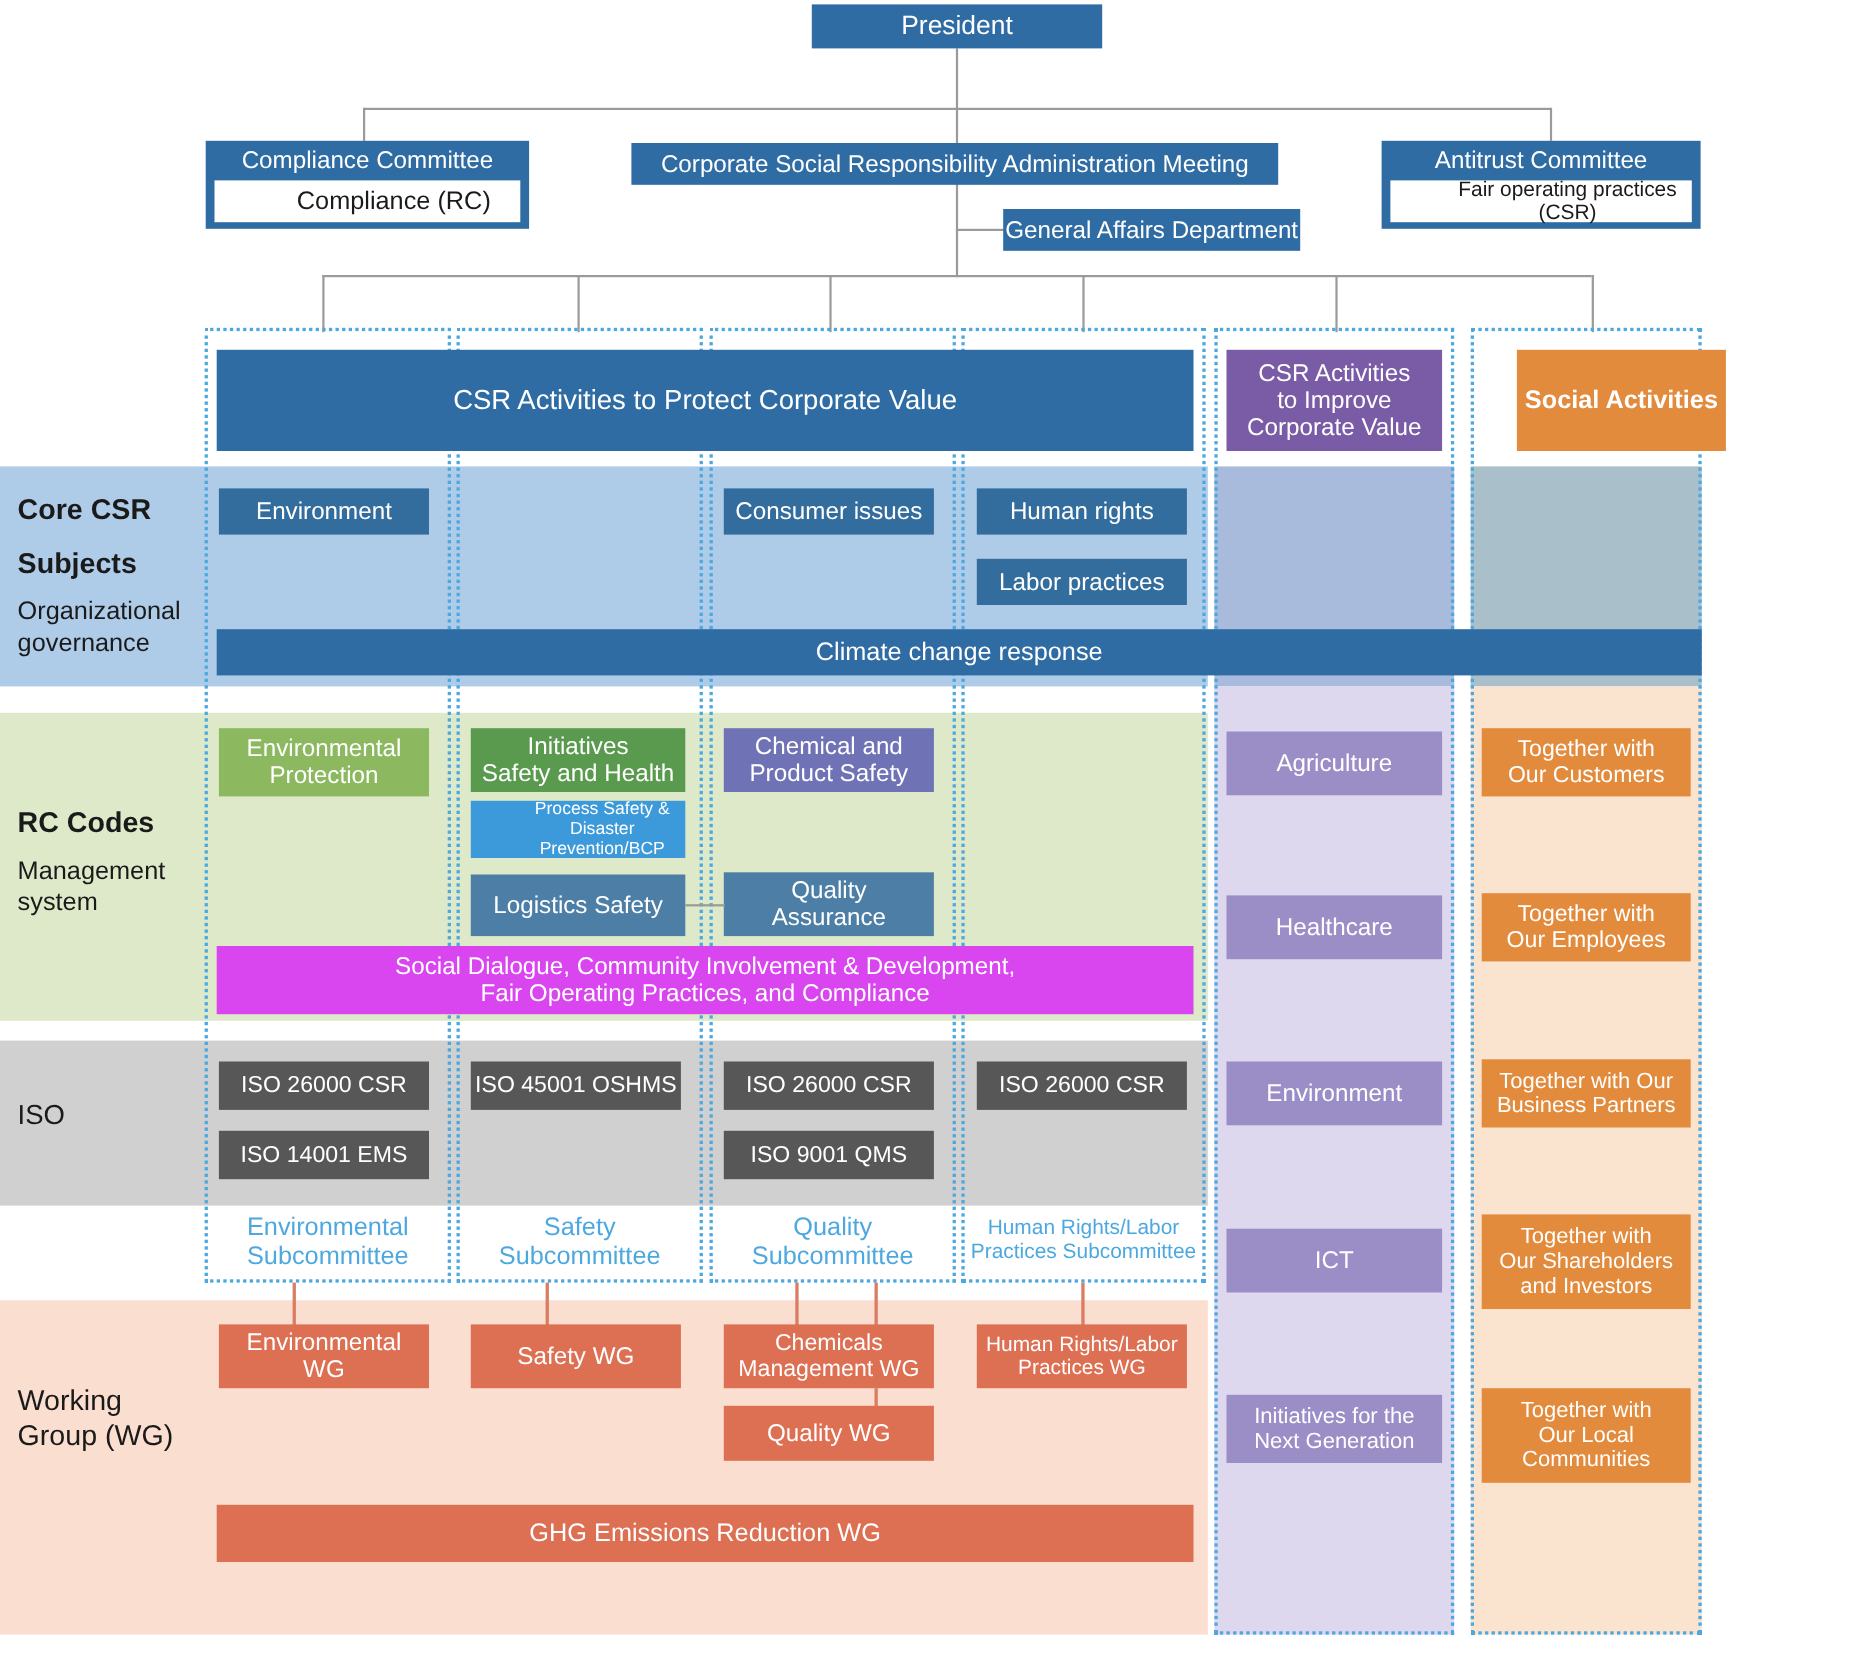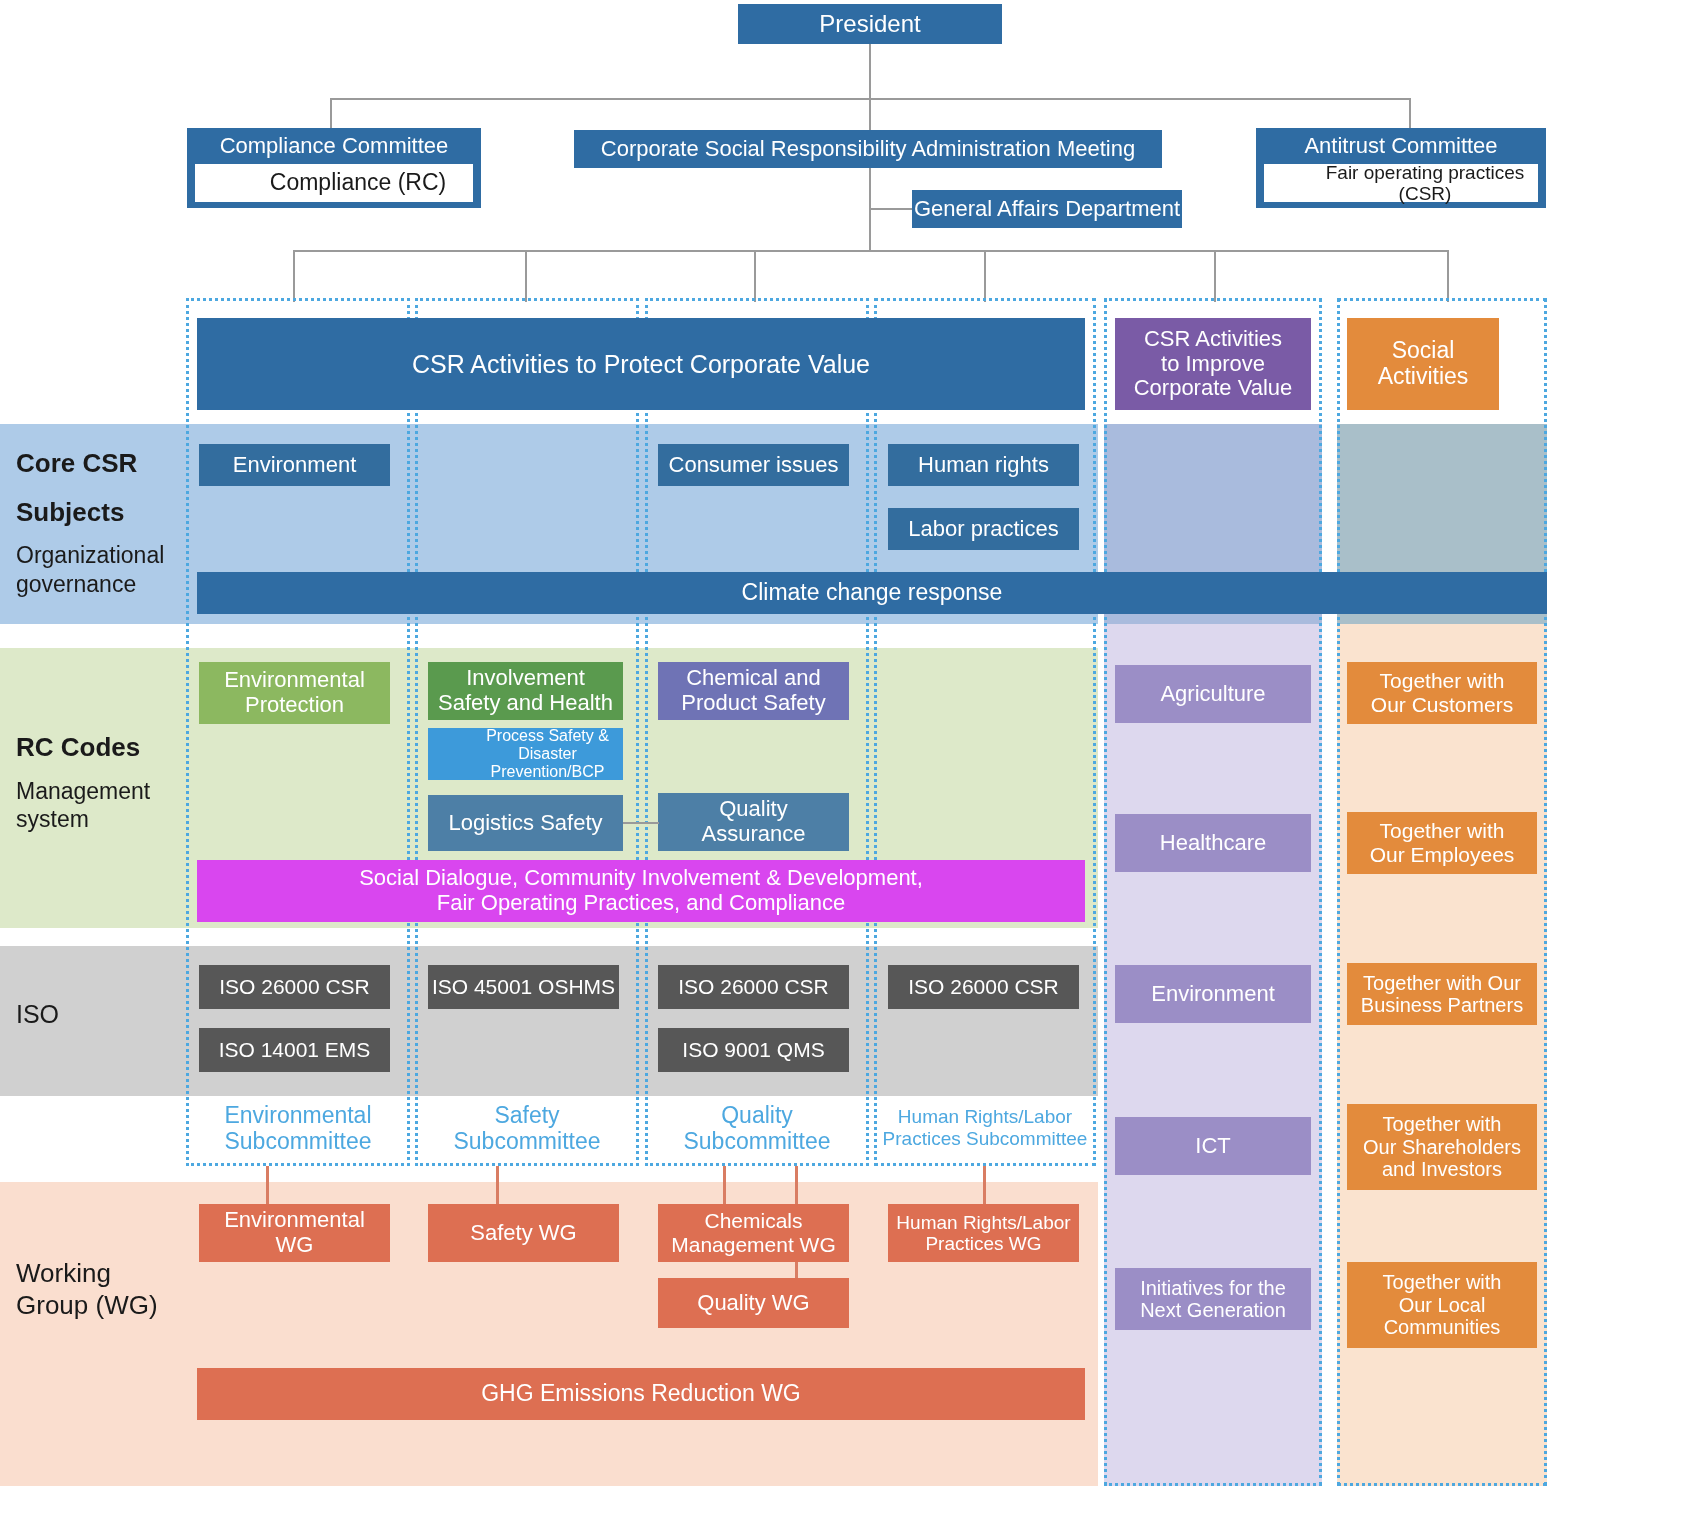--- a/index.html
+++ b/index.html
@@ -129,36 +129,36 @@
   <div class="dotcol" style="left:1337px;top:298px;width:210px;height:1188px;"></div>
 
   <div class="tile t-navy2" style="left:197px;top:318px;width:888px;height:92px;font-size:25px;">CSR Activities to Protect Corporate Value</div>
 
   <div class="tile t-purple-dk" style="left:1115px;top:318px;width:196px;height:92px;font-size:22px;flex-direction:column;">
     <div>CSR Activities</div>
     <div>to Improve</div>
     <div>Corporate Value</div>
   </div>
 
-  <div class="tile t-orange2" style="left:1347px;top:318px;width:152px;height:92px;font-size:23px;">Social Activities</div>
+  <div class="tile t-orange2" style="left:1379px;top:318px;width:190px;height:92px;font-size:23px;font-weight:bold;">Social Activities</div>
 
   <div class="tile t-navy" style="left:199px;top:444px;width:191px;height:42px;font-size:22px;">Environment</div>
   <div class="tile t-navy" style="left:658px;top:444px;width:191px;height:42px;font-size:22px;">Consumer issues</div>
   <div class="tile t-navy" style="left:888px;top:444px;width:191px;height:42px;font-size:22px;">Human rights</div>
   <div class="tile t-navy" style="left:888px;top:508px;width:191px;height:42px;font-size:22px;">Labor practices</div>
 
   <div class="tile t-navy2" style="left:197px;top:572px;width:1350px;height:42px;font-size:23px;">Climate change response</div>
 
   <div class="tile t-green" style="left:199px;top:662px;width:191px;height:62px;font-size:22px;flex-direction:column;">
     <div>Environmental</div>
     <div>Protection</div>
   </div>
 
   <div class="tile t-green-dk" style="left:428px;top:662px;width:195px;height:58px;font-size:22px;flex-direction:column;">
-    <div>Involvement</div>
+    <div>Initiatives</div>
     <div>Safety and Health</div>
   </div>
 
   <div class="tile t-blue-lt" style="left:428px;top:728px;width:195px;height:52px;font-size:16px;flex-direction:column;">
     <div>Process Safety &amp; Disaster</div>
     <div>Prevention/BCP</div>
   </div>
 
   <div class="tile t-steel" style="left:428px;top:795px;width:195px;height:56px;font-size:22px;">Logistics Safety</div>
 

